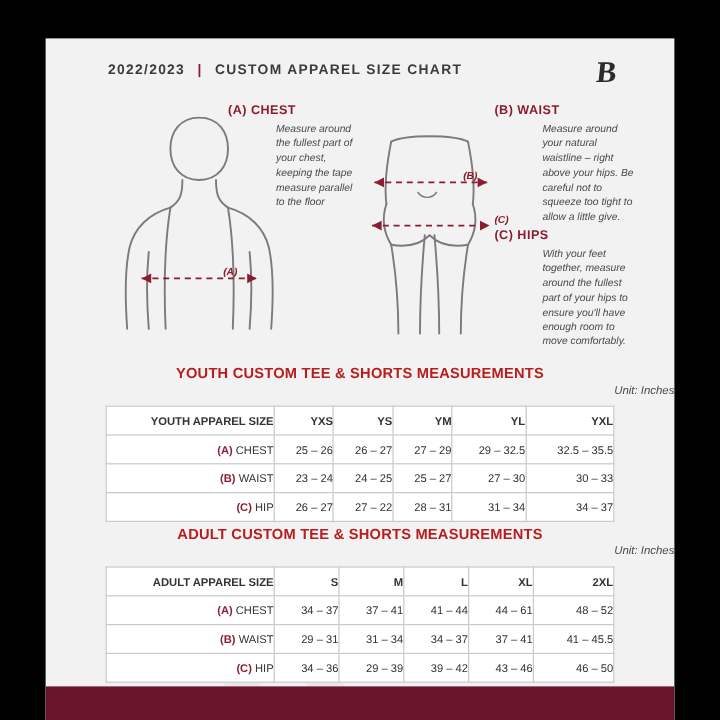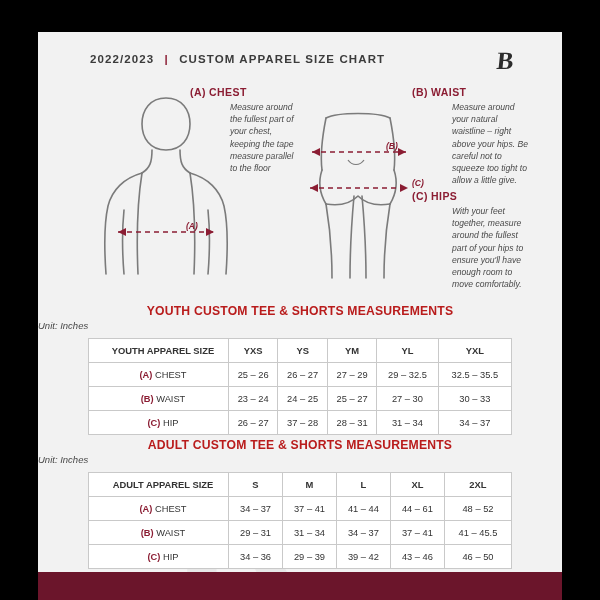--- a/index.html
+++ b/index.html
@@ -122,43 +122,43 @@
 
   
   .section-title {
     text-align: center;
     font-size: 12.2px;
     font-weight: bold;
     color: #b91c1c;
     letter-spacing: .2px;
   }
   .section-sub {
-    text-align: left;
+    text-align: right;
     font-size: 9.5px;
     font-style: italic;
     color: #4a4a4a;
     margin-top: 2px;
     margin-bottom: 7px;
   }
   table {
     border-collapse: collapse;
     width: 424px;
     margin: 0 auto;
     background: #ffffff;
   }
   th, td {
     border: 1px solid #c9c9c9;
     height: 23px;
     font-size: 9.3px;
     color: #333333;
-    text-align: center;
+    text-align: right;
     padding: 0;
   }
   th.first, td.first {
-    text-align: center;
+    text-align: right;
     padding-left: 9px;
     width: 130px;
   }
   thead th {
     font-weight: bold;
     font-size: 9.4px;
   }
   td.rowlabel .pref {
     color: #8b1d33;
     font-weight: bold;
@@ -317,21 +317,21 @@
             <td>25 – 27</td>
             <td>27 – 30</td>
             <td>30 – 33</td>
           </tr>
           <tr>
             <td class="first rowlabel">
               <span class="pref">(C)</span>
               <span>HIP</span>
             </td>
             <td>26 – 27</td>
-            <td>37 – 28</td>
+            <td>27 – 22</td>
             <td>28 – 31</td>
             <td>31 – 34</td>
             <td>34 – 37</td>
           </tr>
         </tbody>
       </table>
     </div>
 
     <div class="tbl-block" id="adult-block">
       <div class="section-title">ADULT CUSTOM TEE &amp; SHORTS MEASUREMENTS</div>

